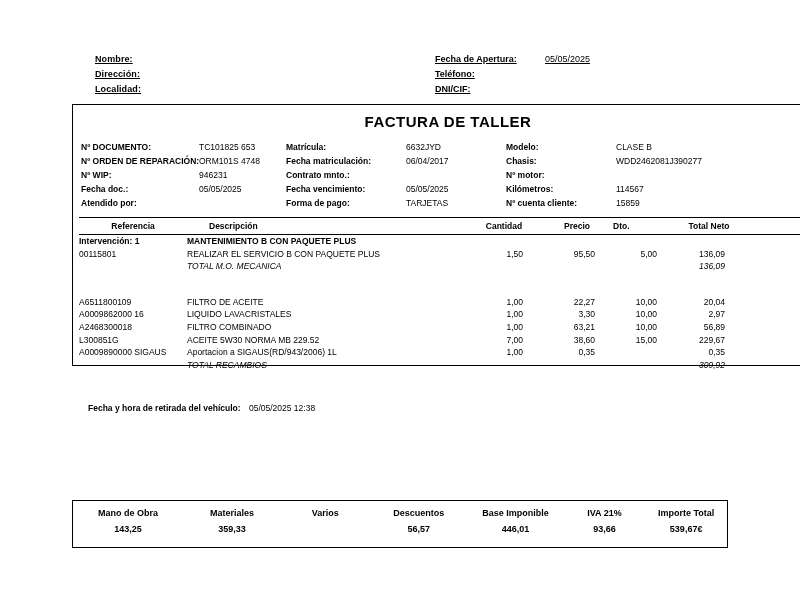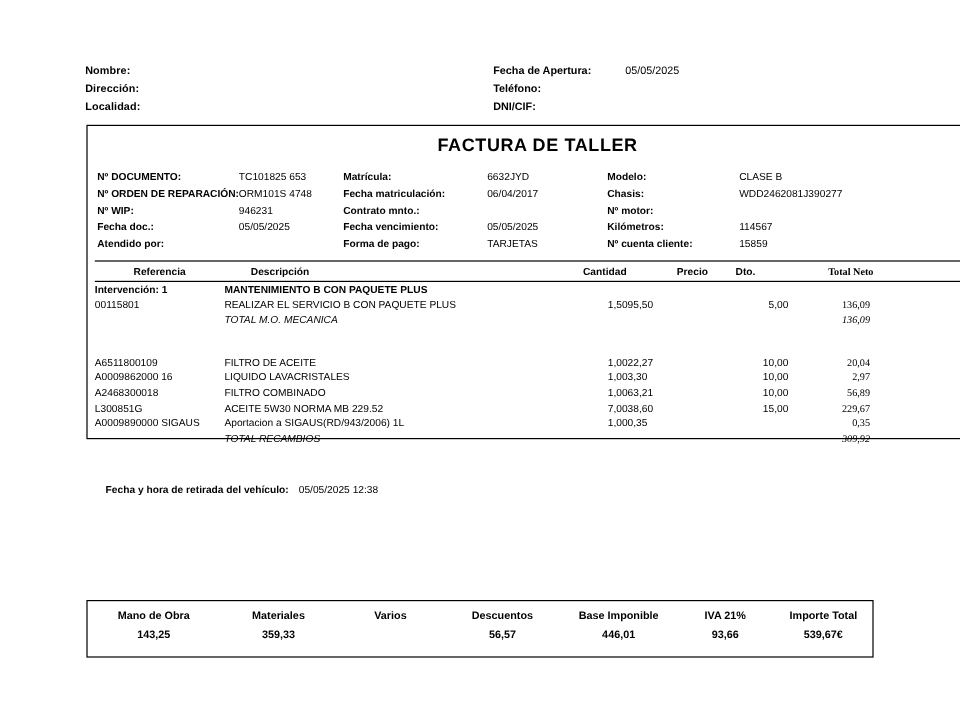--- a/index.html
+++ b/index.html
@@ -18,24 +18,25 @@
   .page {
     position: absolute;
     left: 0; top: 0;
     width: 800px;
     height: 600px;
   }
 
   
   .hdr {
     position: absolute;
-    left: 71px;
+    left: 95px;
     top: 52px;
     width: 640px;
     font-size: 9px;
+    text-decoration: underline;
   }
   .hdr-row {
     display: flex;
     justify-content: space-between;
     line-height: 15px;
   }
   .hdr-left {
     width: 320px;
     font-weight: bold;
     letter-spacing: 0.1px;
@@ -110,23 +111,23 @@
   }
   .tbl-head {
     display: flex;
     font-weight: bold;
     padding: 3px 0 3px 0;
     border-bottom: 1px solid #000;
   }
   .c-ref   { width: 108px; }
   .c-desc  { width: 258px; }
   .c-cant  { width: 74px;  text-align: right; }
-  .c-prec  { width: 72px;  }
+  .c-prec  { width: 72px;  text-align: right; }
   .c-dto   { width: 62px;  text-align: right; }
-  .c-tot   { width: 68px;  text-align: right; font-family: Liberation Serif, serif; }
+  .c-tot   { width: 68px;  text-align: right; }
 
   .tbl-head .c-ref { text-align: center; }
   .tbl-head .c-desc { text-align: left; padding-left: 22px; }
   .tbl-head .c-cant { text-align: center; }
   .tbl-head .c-prec { text-align: center; }
   .tbl-head .c-dto { text-align: left; }
   .tbl-head .c-tot { text-align: center; }
 
   .row {
     display: flex;

